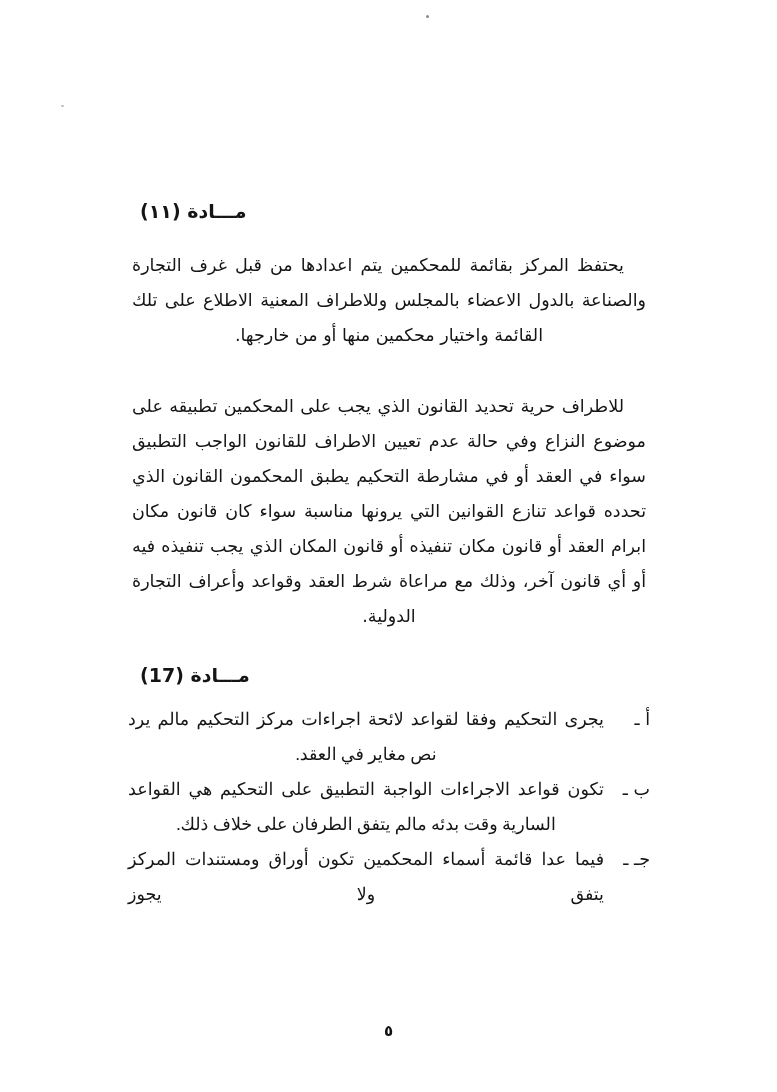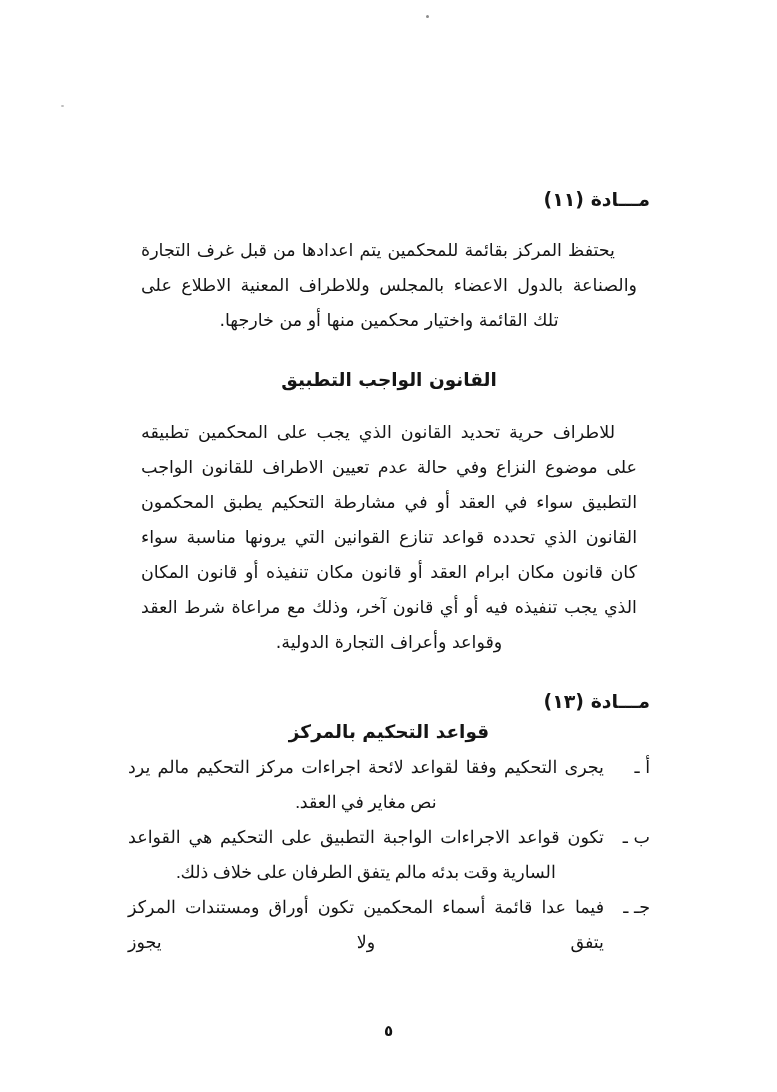--- a/index.html
+++ b/index.html
@@ -21,36 +21,36 @@
     position: absolute;
     top: 184px;
     right: 127px;
     width: 522px;
     direction: rtl;
     font-size: 17.5px;
     line-height: 35px;
     text-rendering: optimizeLegibility;
   }
   .article-heading {
-    margin: 0;
-    text-align: right;
+    margin: 12px;
+    text-align: left;
     font-weight: bold;
     font-size: 19px;
     line-height: 30px;
     letter-spacing: 0.5px;
   }
   .article-subheading {
     margin: 0;
     text-align: center;
     font-weight: bold;
     font-size: 18.5px;
     line-height: 32px;
   }
   .para {
-    margin: 13px;
+    margin: 4px;
     text-align: justify;
     text-align-last: center;
     text-indent: 22px;
   }
   .gap-sm { height: 6px; }
   .article-section + .article-section { margin-top: 26px; }
   .items { margin-top: 2px; }
   .item {
     display: flex;
     direction: rtl;
@@ -99,28 +99,26 @@
 
   <div class="content">
 
     <section class="article-section">
       <h2 class="article-heading">مـــادة (١١)</h2>
       <div class="gap-sm"></div>
       <p class="para">يحتفظ المركز بقائمة للمحكمين يتم اعدادها من قبل غرف التجارة والصناعة بالدول الاعضاء بالمجلس وللاطراف المعنية الاطلاع على تلك القائمة واختيار محكمين منها أو من خارجها.</p>
     </section>
 
     <section class="article-section">
-      <h3 class="article-subheading">القانون الواجب التطبيق</h3>
       <div class="gap-sm"></div>
       <p class="para">للاطراف حرية تحديد القانون الذي يجب على المحكمين تطبيقه على موضوع النزاع وفي حالة عدم تعيين الاطراف للقانون الواجب التطبيق سواء في العقد أو في مشارطة التحكيم يطبق المحكمون القانون الذي تحدده قواعد تنازع القوانين التي يرونها مناسبة سواء كان قانون مكان ابرام العقد أو قانون مكان تنفيذه أو قانون المكان الذي يجب تنفيذه فيه أو أي قانون آخر، وذلك مع مراعاة شرط العقد وقواعد وأعراف التجارة الدولية.</p>
     </section>
 
     <section class="article-section">
-      <h2 class="article-heading">مـــادة (١٣)</h2>
-      <h3 class="article-subheading">قواعد التحكيم بالمركز</h3>
+      <h2 class="article-heading">مـــادة (17)</h2>
       <div class="items">
 
         <div class="item item-a">
           <span class="item-marker">أ ـ</span>
           <div class="item-text">يجرى التحكيم وفقا لقواعد لائحة اجراءات مركز التحكيم مالم يرد نص مغاير في العقد.</div>
         </div>
 
         <div class="item item-b">
           <span class="item-marker">ب ـ</span>
           <div class="item-text">تكون قواعد الاجراءات الواجبة التطبيق على التحكيم هي القواعد السارية وقت بدئه مالم يتفق الطرفان على خلاف ذلك.</div>

